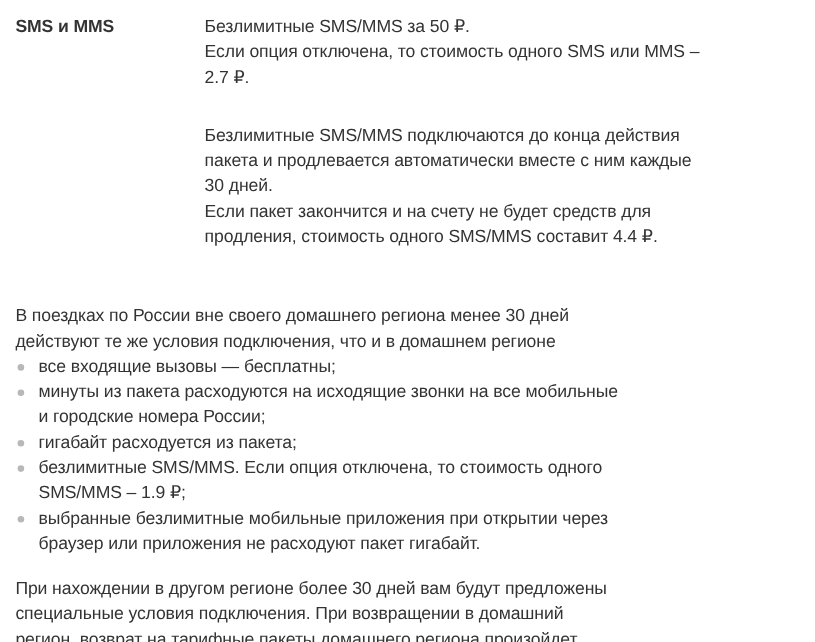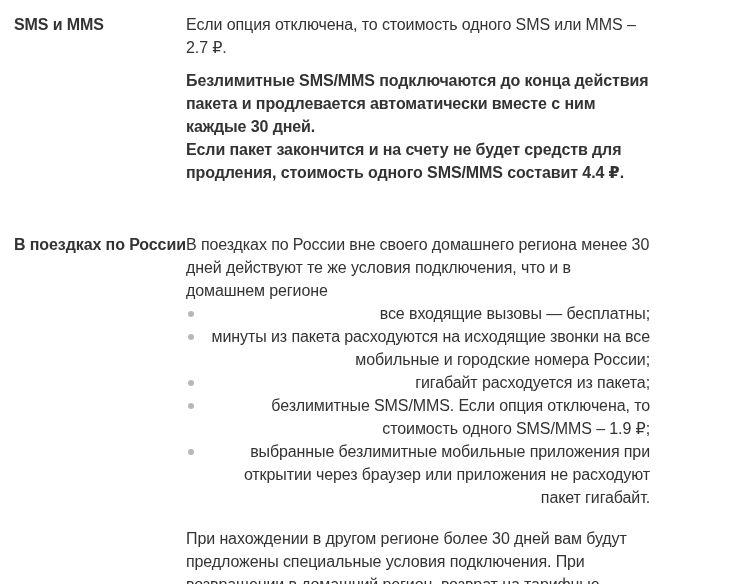--- a/index.html
+++ b/index.html
@@ -35,31 +35,30 @@
     font-size: 16px;
     font-weight: 700;
     line-height: 23px;
     color: #333333;
   }
   .tcontent {
     flex: 1 1 auto;
     max-width: 552px;
   }
   .para { margin: 0; }
-  .para + .para { margin-top: 10px; font-weight: bold; }
+  .para + .para { margin-top: 30px; }
   .line { display: block; }
   .blist {
     list-style: none;
     margin: 0;
     padding: 0;
   }
   .blist li {
     position: relative;
     padding-left: 21px;
-    text-align: right;
   }
   .bdot {
     position: absolute;
     left: 2px;
     top: 9px;
     width: 6px;
     height: 6px;
     border-radius: 50%;
     background: #b8b8b8;
   }
@@ -67,31 +66,31 @@
 </style>
 </head>
 <body>
 
 <div class="page">
 
   <section class="trow">
     <h3 class="tlabel">SMS и MMS</h3>
     <div class="tcontent">
       <div class="para">
+        <span class="line">Безлимитные SMS/MMS за 50 ₽.</span>
         <span class="line">Если опция отключена, то стоимость одного SMS или MMS – 2.7 ₽.</span>
       </div>
       <div class="para">
         <span class="line">Безлимитные SMS/MMS подключаются до конца действия пакета и продлевается автоматически вместе с ним каждые 30 дней.</span>
         <span class="line">Если пакет закончится и на счету не будет средств для продления, стоимость одного SMS/MMS составит 4.4 ₽.</span>
       </div>
     </div>
   </section>
 
   <section class="trow">
-    <h3 class="tlabel">В поездках по России</h3>
     <div class="tcontent">
       <div class="para">
         <span class="line">В поездках по России вне своего домашнего региона менее 30 дней действуют те же условия подключения, что и в домашнем регионе</span>
       </div>
       <ul class="blist">
         <li>
           <span class="bdot"></span>
           <span class="btext">все входящие вызовы — бесплатны;</span>
         </li>
         <li>

